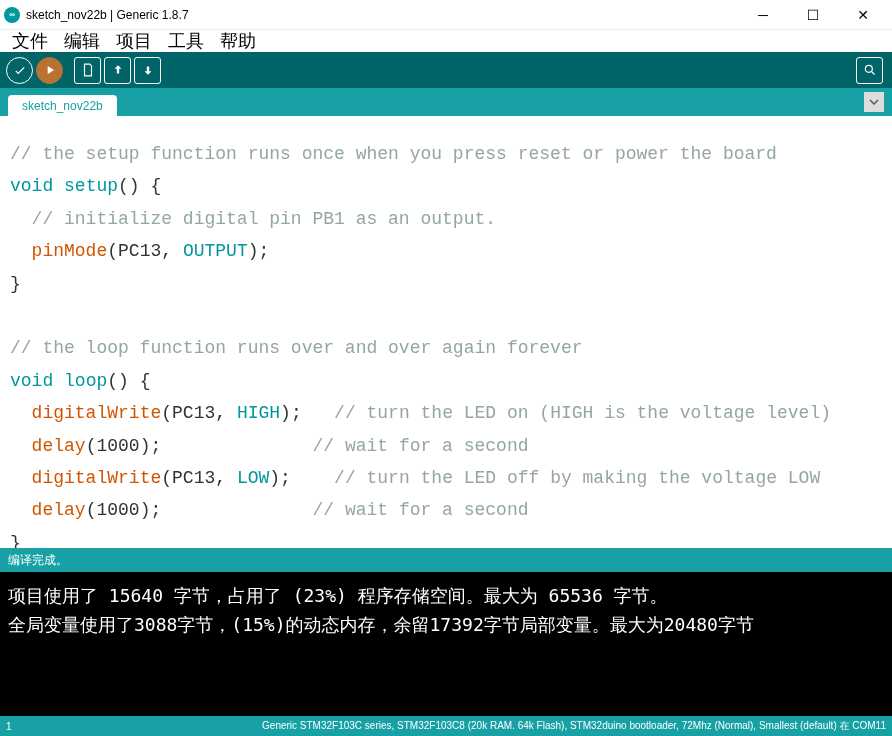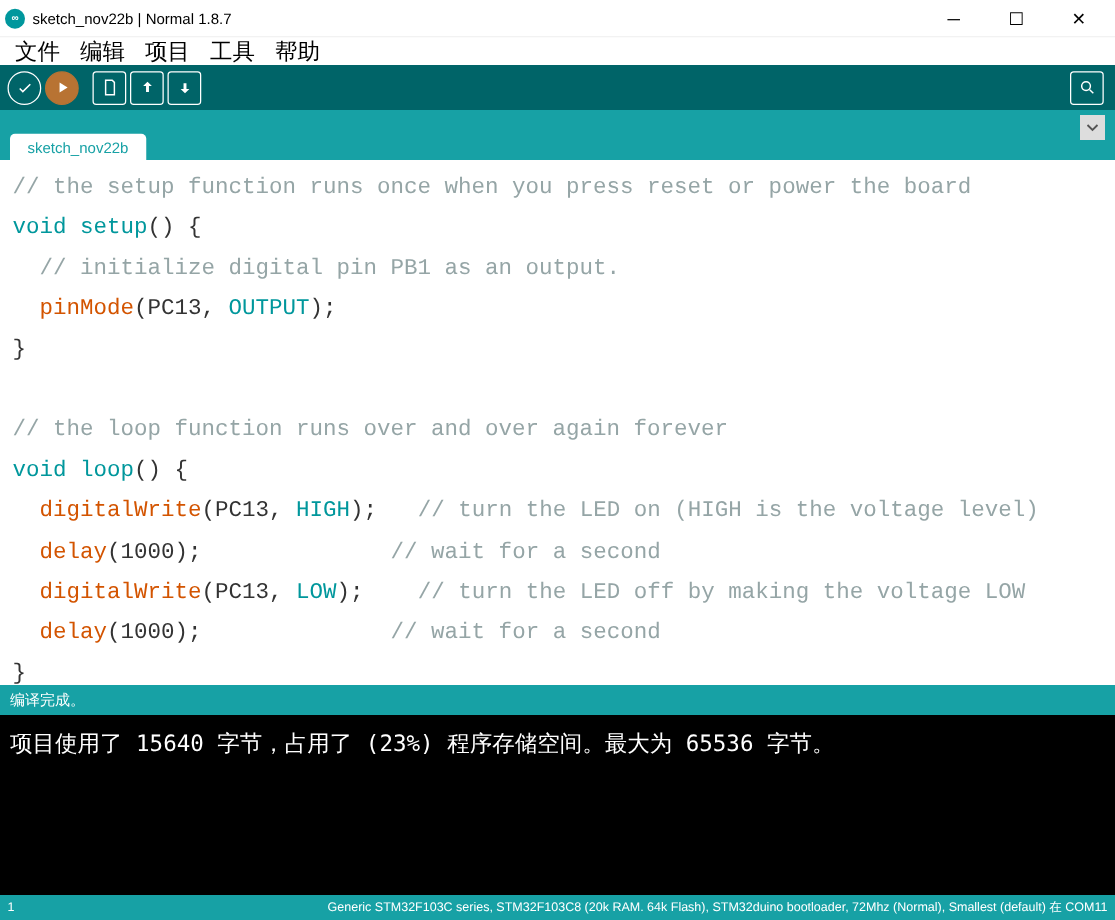--- a/index.html
+++ b/index.html
@@ -87,21 +87,21 @@
 .tool-btn.round {
   border-radius: 50%;
 }
 .tool-btn.active {
   background: #b87333;
   border-color: #b87333;
 }
 .tool-btn svg { width: 14px; height: 14px; }
 .toolbar-spacer { flex: 1; }
 .tabbar {
-  height: 40px;
+  height: 28px;
   background: #17a1a5;
   display: flex;
   align-items: flex-end;
   padding: 0 8px;
   position: relative;
 }
 .tab {
   background: #fff;
   padding: 4px 14px 3px;
   font-size: 12px;
@@ -118,21 +118,21 @@
   height: 20px;
   background: #ddd;
   display: flex;
   align-items: center;
   justify-content: center;
   cursor: pointer;
 }
 .editor {
   flex: 1;
   background: #fff;
-  padding: 6px 10px;
+  padding: 22px 10px;
   font-family: "Consolas", "Courier New", monospace;
   font-size: 18px;
   line-height: 1.8;
   overflow: auto;
   white-space: pre;
 }
 .comment { color: #95a5a6; }
 .keyword { color: #00979c; }
 .function { color: #d35400; }
 .constant { color: #00979c; }
@@ -167,21 +167,21 @@
 }
 .footer-left { flex: 0 0 auto; }
 .footer-spacer { flex: 1; }
 .footer-right { flex: 0 0 auto; }
 </style>
 </head>
 <body>
 
 <div class="titlebar">
   <div class="app-icon">∞</div>
-  <div class="titlebar-title">sketch_nov22b | Normal 1.8.7</div>
+  <div class="titlebar-title">sketch_nov22b | Generic 1.8.7</div>
   <div class="win-controls">
     <div class="win-btn">─</div>
     <div class="win-btn">☐</div>
     <div class="win-btn">✕</div>
   </div>
 </div>
 
 <div class="menubar">
   <div class="menu-item">文件</div>
   <div class="menu-item">编辑</div>
@@ -247,19 +247,19 @@
 <span>  </span><span class="function">delay</span><span class="punct">(1000);</span><span>              </span><span class="comment">// wait for a second</span>
 <span>  </span><span class="function">digitalWrite</span><span class="punct">(</span><span class="punct">PC13</span><span class="punct">, </span><span class="constant">LOW</span><span class="punct">);</span><span>    </span><span class="comment">// turn the LED off by making the voltage LOW</span>
 <span>  </span><span class="function">delay</span><span class="punct">(1000);</span><span>              </span><span class="comment">// wait for a second</span>
 <span class="punct">}</span>
 </div>
 
 <div class="status-strip">
   <span>编译完成。</span>
 </div>
 
-<div class="console"><div>项目使用了 15640 字节，占用了 (23%) 程序存储空间。最大为 65536 字节。</div></div>
+<div class="console"><div>项目使用了 15640 字节，占用了 (23%) 程序存储空间。最大为 65536 字节。</div><div>全局变量使用了3088字节，(15%)的动态内存，余留17392字节局部变量。最大为20480字节</div></div>
 
 <div class="footer">
   <div class="footer-left">1</div>
   <div class="footer-spacer"></div>
   <div class="footer-right">Generic STM32F103C series, STM32F103C8 (20k RAM. 64k Flash), STM32duino bootloader, 72Mhz (Normal), Smallest (default) 在 COM11</div>
 </div>
 
 </body></html>

